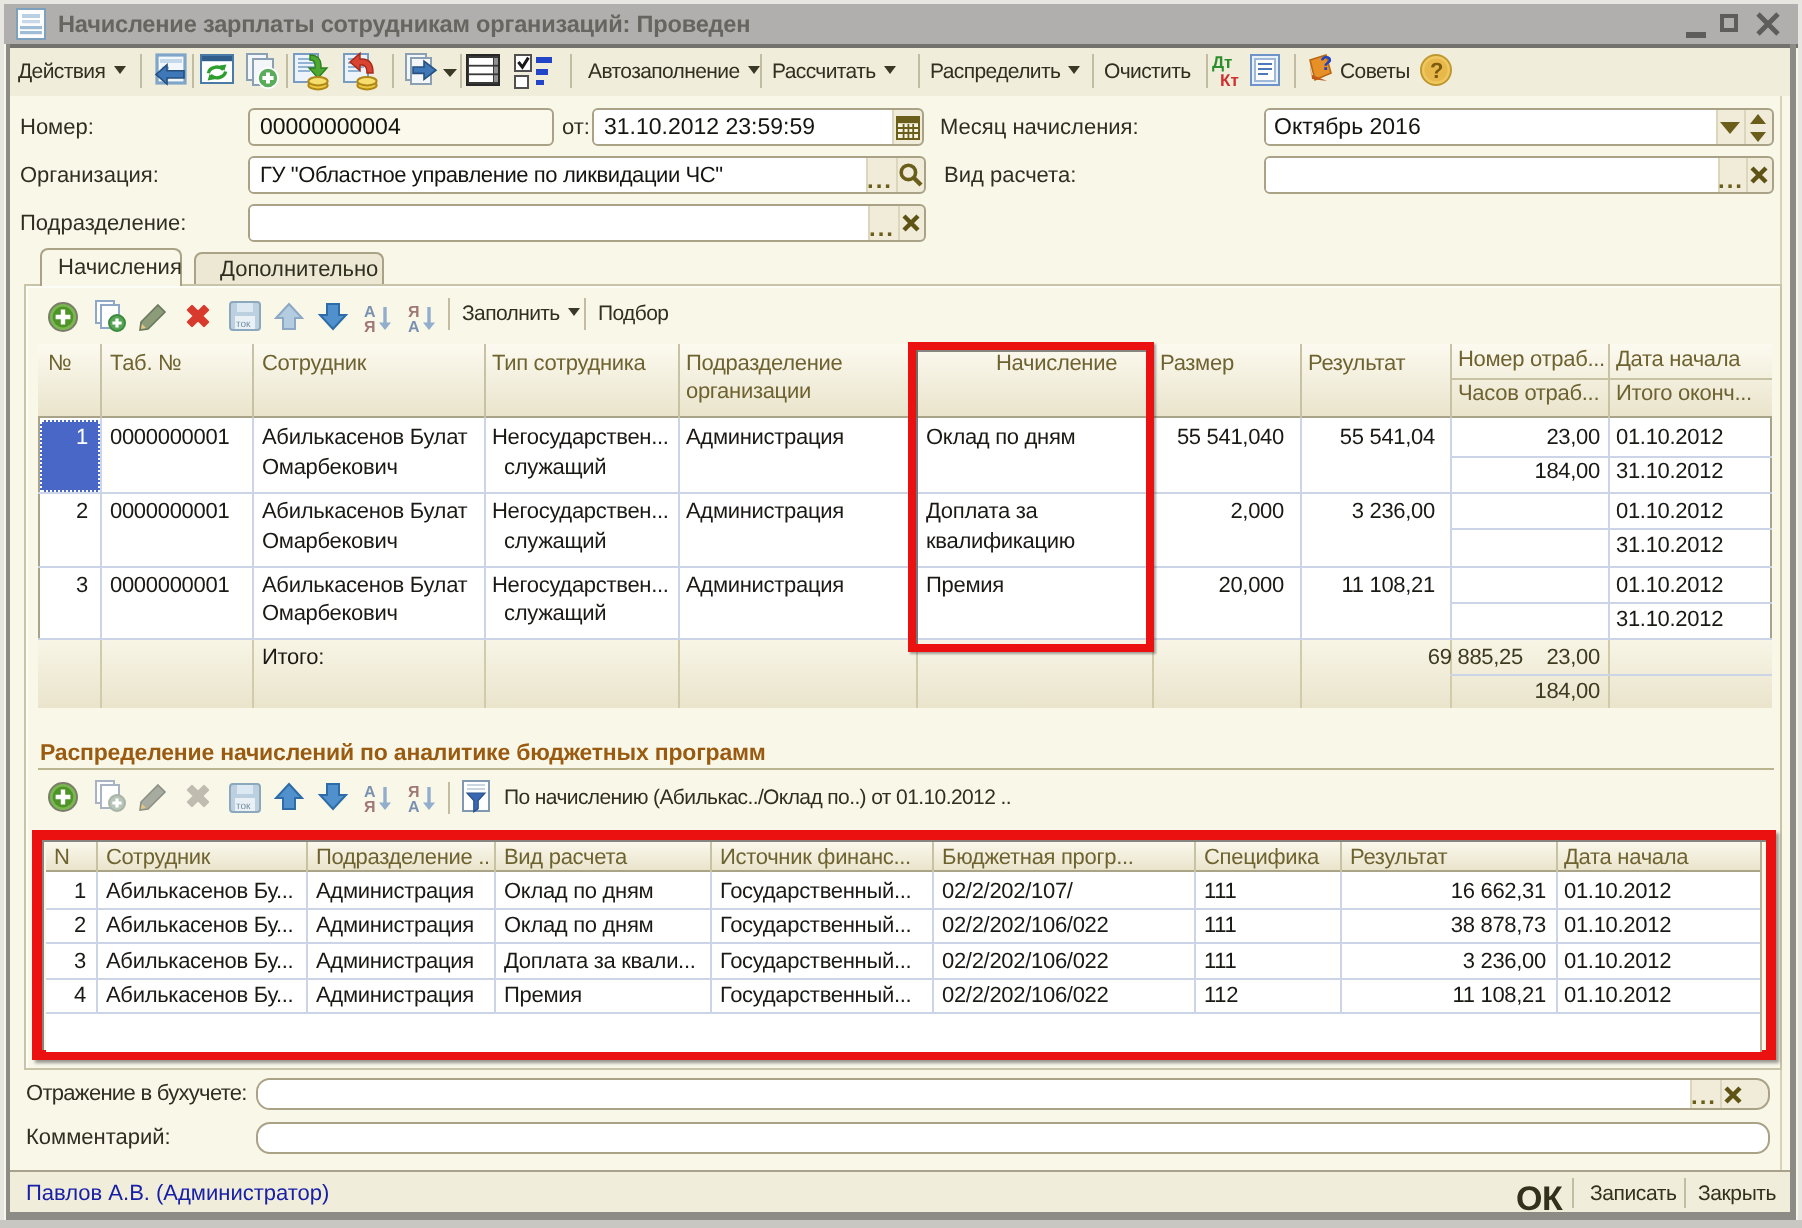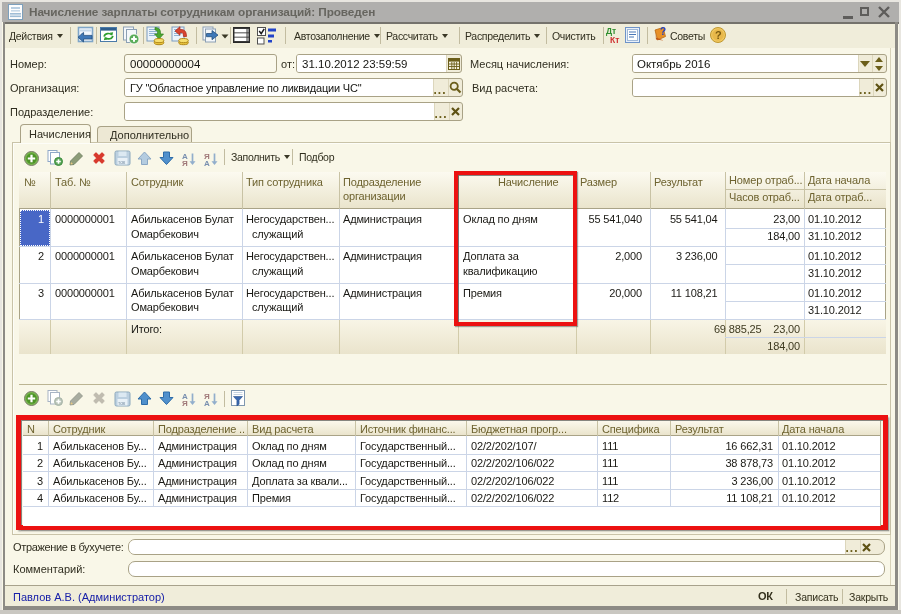--- a/index.html
+++ b/index.html
@@ -287,21 +287,21 @@
     <div class="hcell" style="left:131px;top:176px;">Сотрудник</div>
     <div class="hcell" style="left:246px;top:176px;">Тип сотрудника</div>
     <div class="hcell" style="left:343px;top:176px;">Подразделение</div>
     <div class="hcell" style="left:343px;top:190px;">организации</div>
     <div class="hcell" style="left:463px;top:176px;padding-left:35px;">Начисление</div>
     <div class="hcell" style="left:580px;top:176px;">Размер</div>
     <div class="hcell" style="left:654px;top:176px;">Результат</div>
     <div class="hcell" style="left:729px;top:174px;">Номер отраб...</div>
     <div class="hcell" style="left:729px;top:191px;">Часов отраб...</div>
     <div class="hcell" style="left:808px;top:174px;">Дата начала</div>
-    <div class="hcell" style="left:808px;top:191px;">Дата отраб...</div>
+    <div class="hcell" style="left:808px;top:191px;">Итого оконч...</div>
     <div class="ab" style="left:20px;top:209.5px;width:30px;height:36px;background:#4867C6;border:1px dotted #fff;box-sizing:border-box;"></div>
     <div class="cellr" style="left:20px;top:213px;width:24px;color:#fff;">1</div>
     <div class="cell" style="left:55px;top:213px;">0000000001</div>
     <div class="cell" style="left:131px;top:213px;">Абилькасенов Булат</div>
     <div class="cell" style="left:131px;top:227.5px;">Омарбекович</div>
     <div class="cell" style="left:246px;top:213px;">Негосударствен...</div>
     <div class="cell" style="left:252px;top:227.5px;">служащий</div>
     <div class="cell" style="left:343px;top:213px;">Администрация</div>
     <div class="cell" style="left:463px;top:213px;">Оклад по дням</div>
     <div class="cellr" style="left:576px;top:213px;width:66px;">55 541,040</div>
@@ -333,20 +333,21 @@
     <div class="cell" style="left:463px;top:286.5px;">Премия</div>
     <div class="cellr" style="left:576px;top:286.5px;width:66px;">20,000</div>
     <div class="cellr" style="left:649.5px;top:286.5px;width:68px;">11 108,21</div>
     <div class="cell" style="left:808px;top:286.5px;">01.10.2012</div>
     <div class="cell" style="left:808px;top:303.5px;">31.10.2012</div>
     <div class="cell" style="left:131px;top:323px;">Итого:</div>
     <div class="cellr" style="left:649.5px;top:323px;width:68px;color:#3E3A20;margin-left:44px;">69 885,25</div>
     <div class="cellr" style="left:725px;top:323px;width:75px;color:#3E3A20;">23,00</div>
     <div class="cellr" style="left:725px;top:339.5px;width:75px;color:#3E3A20;">184,00</div>
     <div class="ab" style="left:454px;top:171px;width:123px;height:155px;border:4px solid #EC1111;box-sizing:border-box;box-shadow:inset 1px 1px 0 rgba(40,40,40,0.55), 1px 1px 1px rgba(60,60,60,0.45);"></div>
+<div class="ab" style="left:20px;top:371px;font-size:11.5px;font-weight:bold;color:#9A5B10;letter-spacing:-0.1px;white-space:nowrap;">Распределение начислений по аналитике бюджетных программ</div>
 <div class="hline" style="left:19px;top:384px;width:868px;background:#BBB491;"></div>
 <svg class="ab" style="left:24px;top:391px" width="15" height="15" viewBox="0 0 15 15">
 <circle cx="7.5" cy="7.5" r="7" fill="#79B84E" stroke="#7C7C6C"></circle>
 <circle cx="7.5" cy="7.5" r="5.2" fill="#4E9428"></circle>
 <path d="M7.5,3.8 v7.4 M3.8,7.5 h7.4" stroke="#fff" stroke-width="2.2"></path>
 </svg>
     <svg class="ab" style="left:46.5px;top:390px" width="16" height="16" viewBox="0 0 16 16">
 <rect x="1" y="0.5" width="9" height="11" fill="#fff" stroke="#A8B4C4"></rect>
 <rect x="3.5" y="2.5" width="9" height="11.5" fill="#fff" stroke="#A8B4C4"></rect>
 <circle cx="11.5" cy="11.5" r="4" fill="#B8C4B8" stroke="#A8B4A8"></circle>
@@ -383,20 +384,21 @@
 <path d="M10.5,2.5 v8.5" stroke="#92AECC" stroke-width="1.7" fill="none"></path>
 <path d="M10.5,14 l-3,-3.8 h6 z" fill="#92AECC"></path>
 </svg>
     <svg class="ab" style="left:231px;top:390px" width="17" height="17" viewBox="0 0 17 17">
 <rect x="0.5" y="0.5" width="13" height="15" fill="#fff" stroke="#8098B0"></rect>
 <path d="M2.5,2.5 h9 M2.5,4.5 h9" stroke="#B8C8D8" stroke-width="0.8"></path>
 <path d="M2.5,6.5 h9 l-3.4,3.8 v4 l-2.2,1.6 v-5.6 z" fill="#3A68B0" stroke="#28508C" stroke-width="0.6"></path>
 <path d="M11,11 h5 M13.5,8.5 v5" stroke="#3A68B0" stroke-width="1.6" opacity="0"></path>
 </svg>
 <div class="sep" style="left:224px;top:391px;height:16px;"></div>
+<div class="tbtxt" style="left:252px;top:393px;">По начислению (Абилькас../Оклад по..) от 01.10.2012 ..</div>
 <div class="ab" style="left:16px;top:415px;width:871.5px;height:115px;border:5px solid #EC1111;box-sizing:border-box;box-shadow:inset 1px 1px 0 rgba(40,40,40,0.55), 1.5px 1.5px 1.5px rgba(60,60,60,0.5);background:#F9F7E8;"></div>
     <div class="ab" style="left:22.5px;top:420.5px;width:857.0px;height:105.0px;background:#fff;"></div>
     <div class="ab" style="left:22.5px;top:420.5px;width:857.0px;height:15.5px;background:linear-gradient(#FBF8EC,#EAE4CC);border-bottom:1px solid #A9A387;box-sizing:border-box;"></div>
     <div class="vline" style="left:879.5px;top:420.5px;height:105.0px;background:#B5AF94;"></div>
     <div class="vline" style="left:48px;top:420.5px;height:15.5px;background:#C8C2A4;"></div>
     <div class="vline" style="left:48px;top:436px;height:70px;background:#CBD5E7;"></div>
     <div class="vline" style="left:153px;top:420.5px;height:15.5px;background:#C8C2A4;"></div>
     <div class="vline" style="left:153px;top:436px;height:70px;background:#CBD5E7;"></div>
     <div class="vline" style="left:246.5px;top:420.5px;height:15.5px;background:#C8C2A4;"></div>
     <div class="vline" style="left:246.5px;top:436px;height:70px;background:#CBD5E7;"></div>
@@ -465,18 +467,18 @@
     <div class="ab" style="left:845px;top:540px;width:15px;height:14px;border-left:1px solid #DCD6BC;"></div>
     <div class="ab" style="left:845.5px;top:547px;width:14px;height:4px;color:#6B5E1A;font-weight:bold;font-size:12px;line-height:2px;letter-spacing:1px;">...</div>
     <div class="ab" style="left:860px;top:540px;width:13px;height:14px;border-left:1px solid #DCD6BC;"></div>
     <svg class="ab" style="left:862.0px;top:542.5px" width="9" height="9" viewBox="0 0 9 9">
       <path d="M1,1 L8,8 M8,1 L1,8" stroke="#5E5214" stroke-width="2.2" fill="none"></path>
     </svg>
     <div class="lbl" style="left:13px;top:563px;">Комментарий:</div>
     <div class="fld" style="left:128px;top:561px;width:757px;height:16px;border-radius:7px;"></div>
 <div class="hline" style="left:5px;top:585px;width:890px;background:#A8A28C;"></div>
 <div class="ab" style="left:13px;top:591px;font-size:11px;color:#1820A8;white-space:nowrap;">Павлов А.В. (Администратор)</div>
-<div class="ab" style="left:758px;top:590px;font-size:11px;font-weight:bold;color:#33301C;letter-spacing:-0.2px;">ОК</div>
+<div class="ab" style="left:758px;top:590px;font-size:17px;font-weight:bold;color:#33301C;letter-spacing:-0.2px;">ОК</div>
 <div class="sep" style="left:786px;top:589px;height:15px;"></div>
 <div class="ab" style="left:795px;top:591px;font-size:10.5px;letter-spacing:-0.2px;color:#33301C;">Записать</div>
 <div class="sep" style="left:842px;top:589px;height:15px;"></div>
 <div class="ab" style="left:849px;top:591px;font-size:10.5px;letter-spacing:-0.2px;color:#33301C;">Закрыть</div>
 </div>
 
 </body></html>

